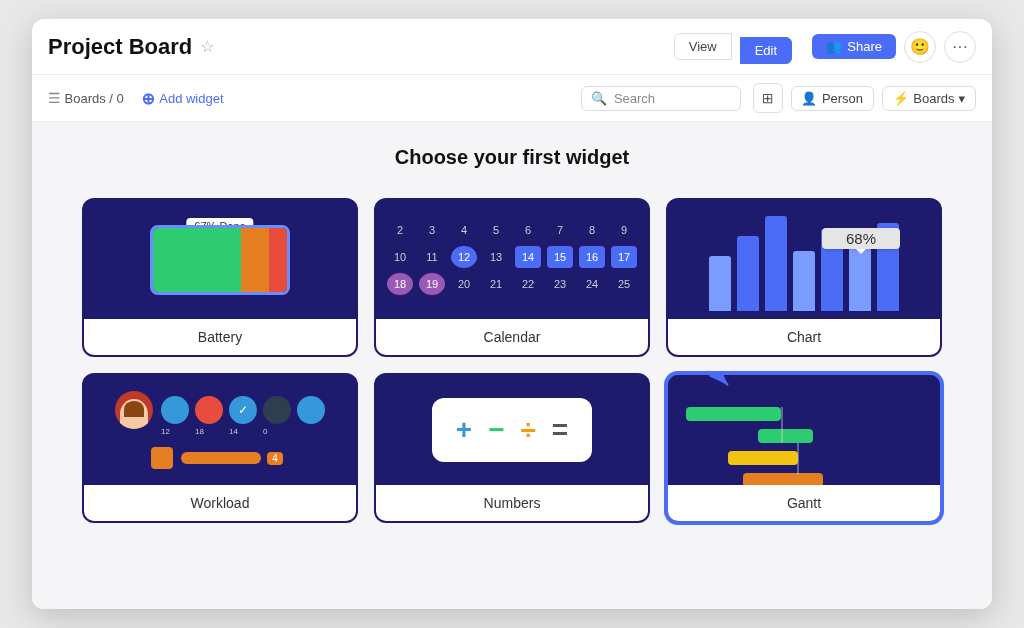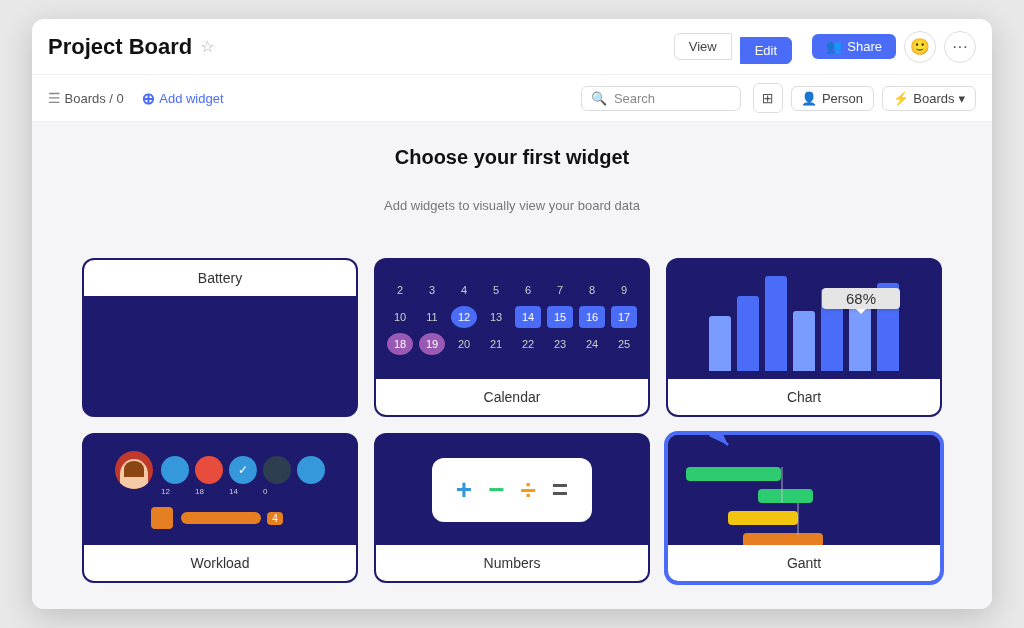--- a/index.html
+++ b/index.html
@@ -457,25 +457,33 @@
       <div class="filter-btn">
         <span>⚡</span>
         <span>Boards</span>
         <span>▾</span>
       </div>
     </div>
   </div>
 
   <div class="main-content">
     <div class="section-title">Choose your first widget</div>
-    <div class="section-subtitle">Add widgets to visually view your board data</div>
 
     <div class="widget-grid">
 
       <div class="widget-card">
+        <div class="widget-preview battery-preview">
+          <div class="battery-tooltip">67% Done</div>
+          <div class="battery-body">
+            <div class="battery-seg-green"></div>
+            <div class="battery-seg-orange"></div>
+            <div class="battery-seg-red"></div>
+
+          </div>
+        </div>
         <div class="widget-label">Battery</div>
       </div>
 
       <div class="widget-card">
         <div class="widget-preview calendar-preview">
           <div class="cal-grid">
             <div class="cal-row">
               <div class="cal-cell">2</div>
               <div class="cal-cell">3</div>
               <div class="cal-cell">4</div>

